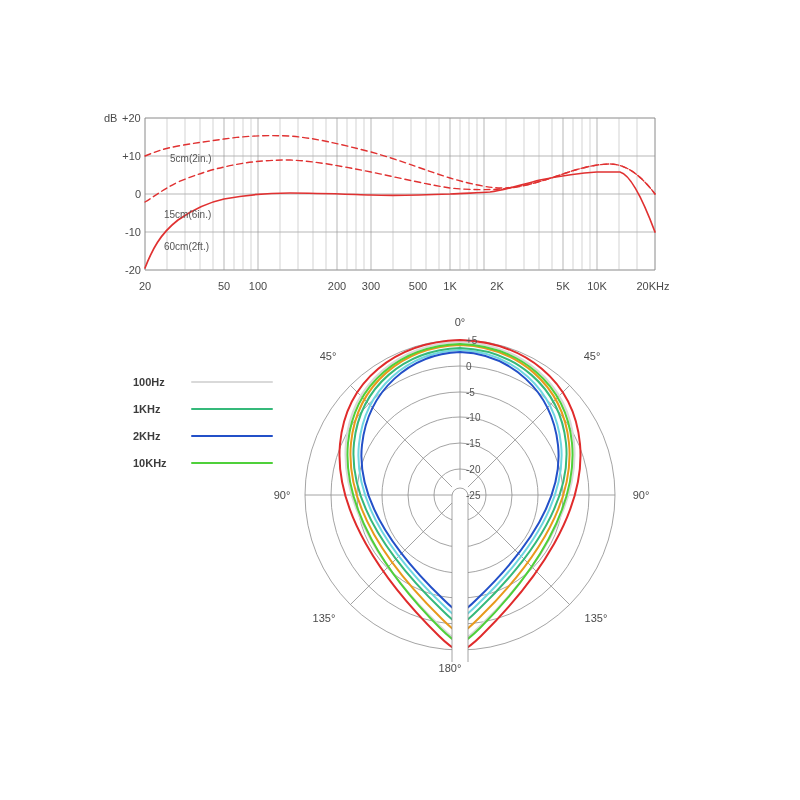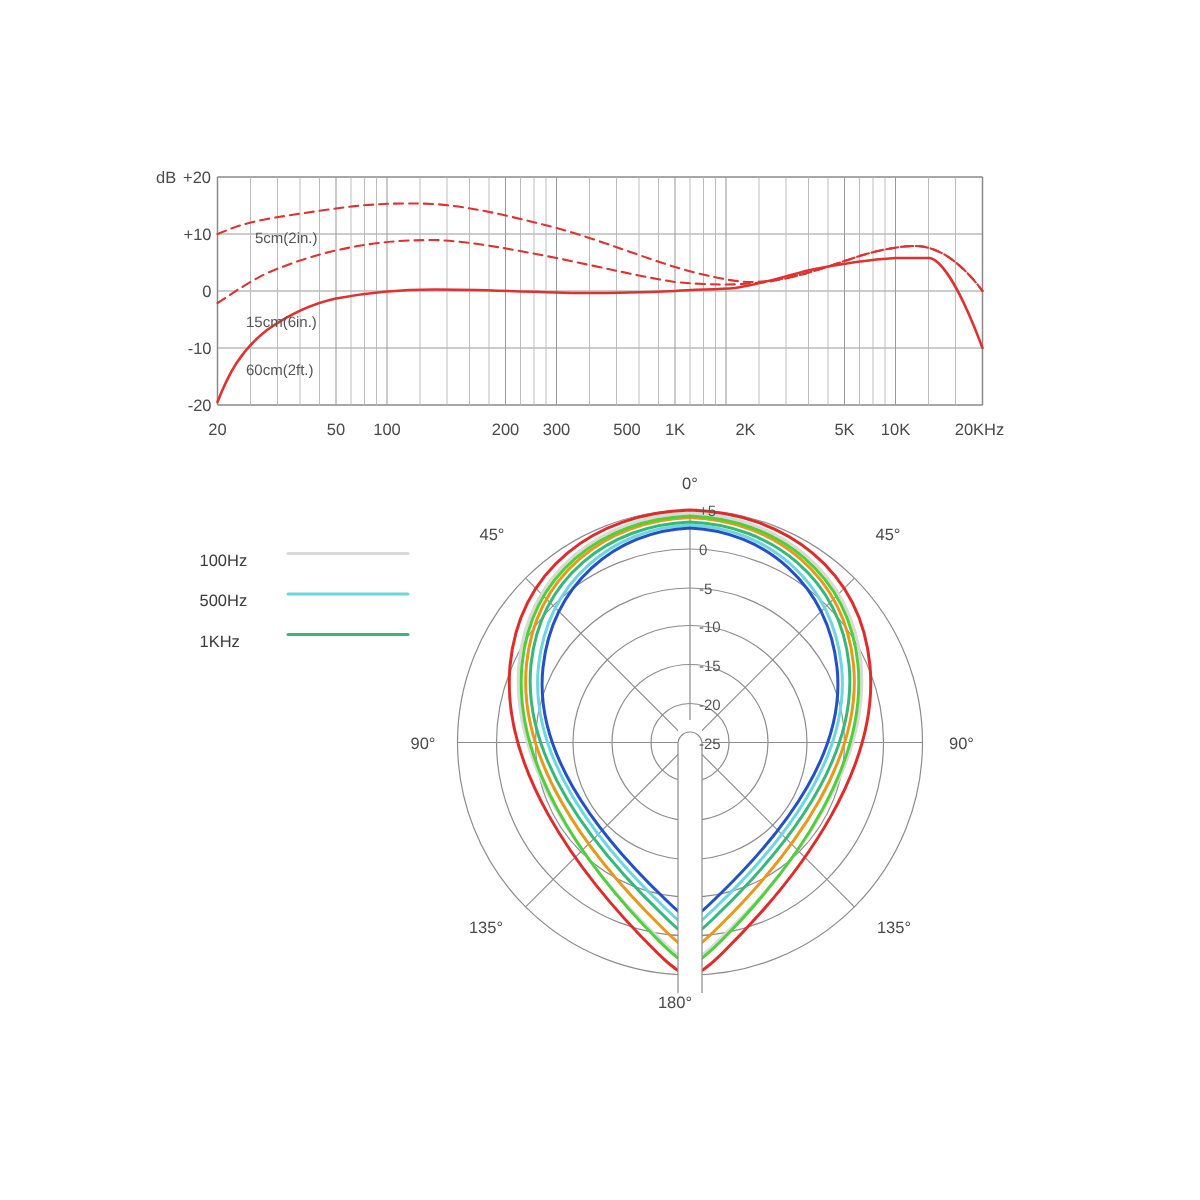--- a/index.html
+++ b/index.html
@@ -94,22 +94,23 @@
   }
   
   #legend {
     position: absolute;
     left: 133px;
     top: 368px;
     width: 140px;
   }
   .legend-row {
     display: flex;
-    align-items: flex-start;
+    align-items: center;
     height: 27px;
+    font-weight: bold;
   }
   .legend-label {
     font-size: 11px;
     color: #3c3c3c;
     width: 52px;
     white-space: nowrap;
   }
   .legend-swatch {
     flex: 1;
     height: 2px;
@@ -287,22 +288,26 @@
       </g>
     </svg>
   </div>
 
   <div id="legend">
     <div class="legend-row">
       <span class="legend-label">100Hz</span>
       <span class="legend-swatch" style="background:#d9d9d9"></span>
     </div>
     <div class="legend-row">
-      <span class="legend-label">500Hz</span>
-      <span class="legend-swatch" style="background:#6fd6e0"></span>
-    </div>
-    <div class="legend-row">
       <span class="legend-label">1KHz</span>
       <span class="legend-swatch" style="background:#35b97a"></span>
     </div>
+    <div class="legend-row">
+      <span class="legend-label">2KHz</span>
+      <span class="legend-swatch" style="background:#2350c8"></span>
+    </div>
+    <div class="legend-row">
+      <span class="legend-label">10KHz</span>
+      <span class="legend-swatch" style="background:#4fd03a"></span>
+    </div>
   </div>
 
 </div>
 
 </body></html>

